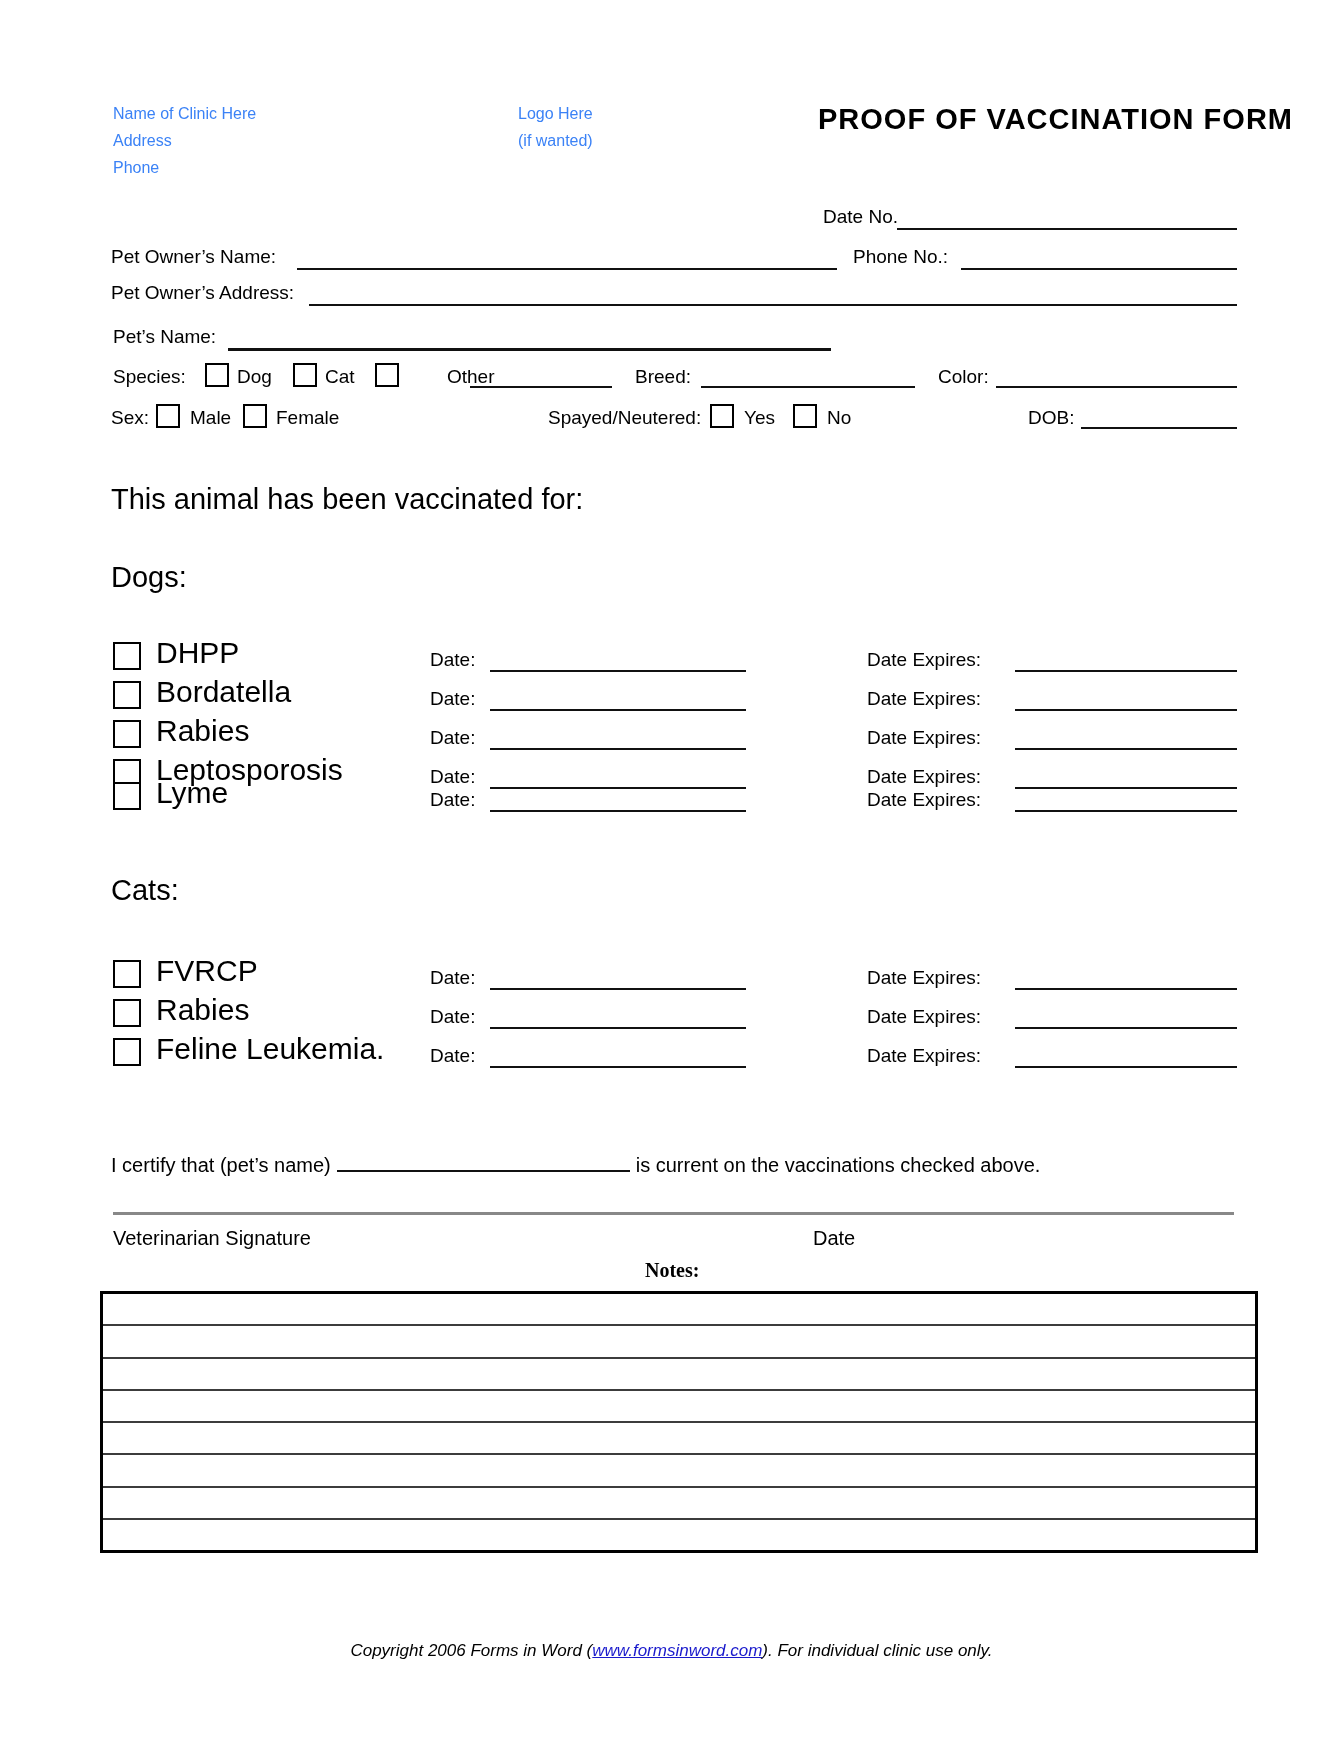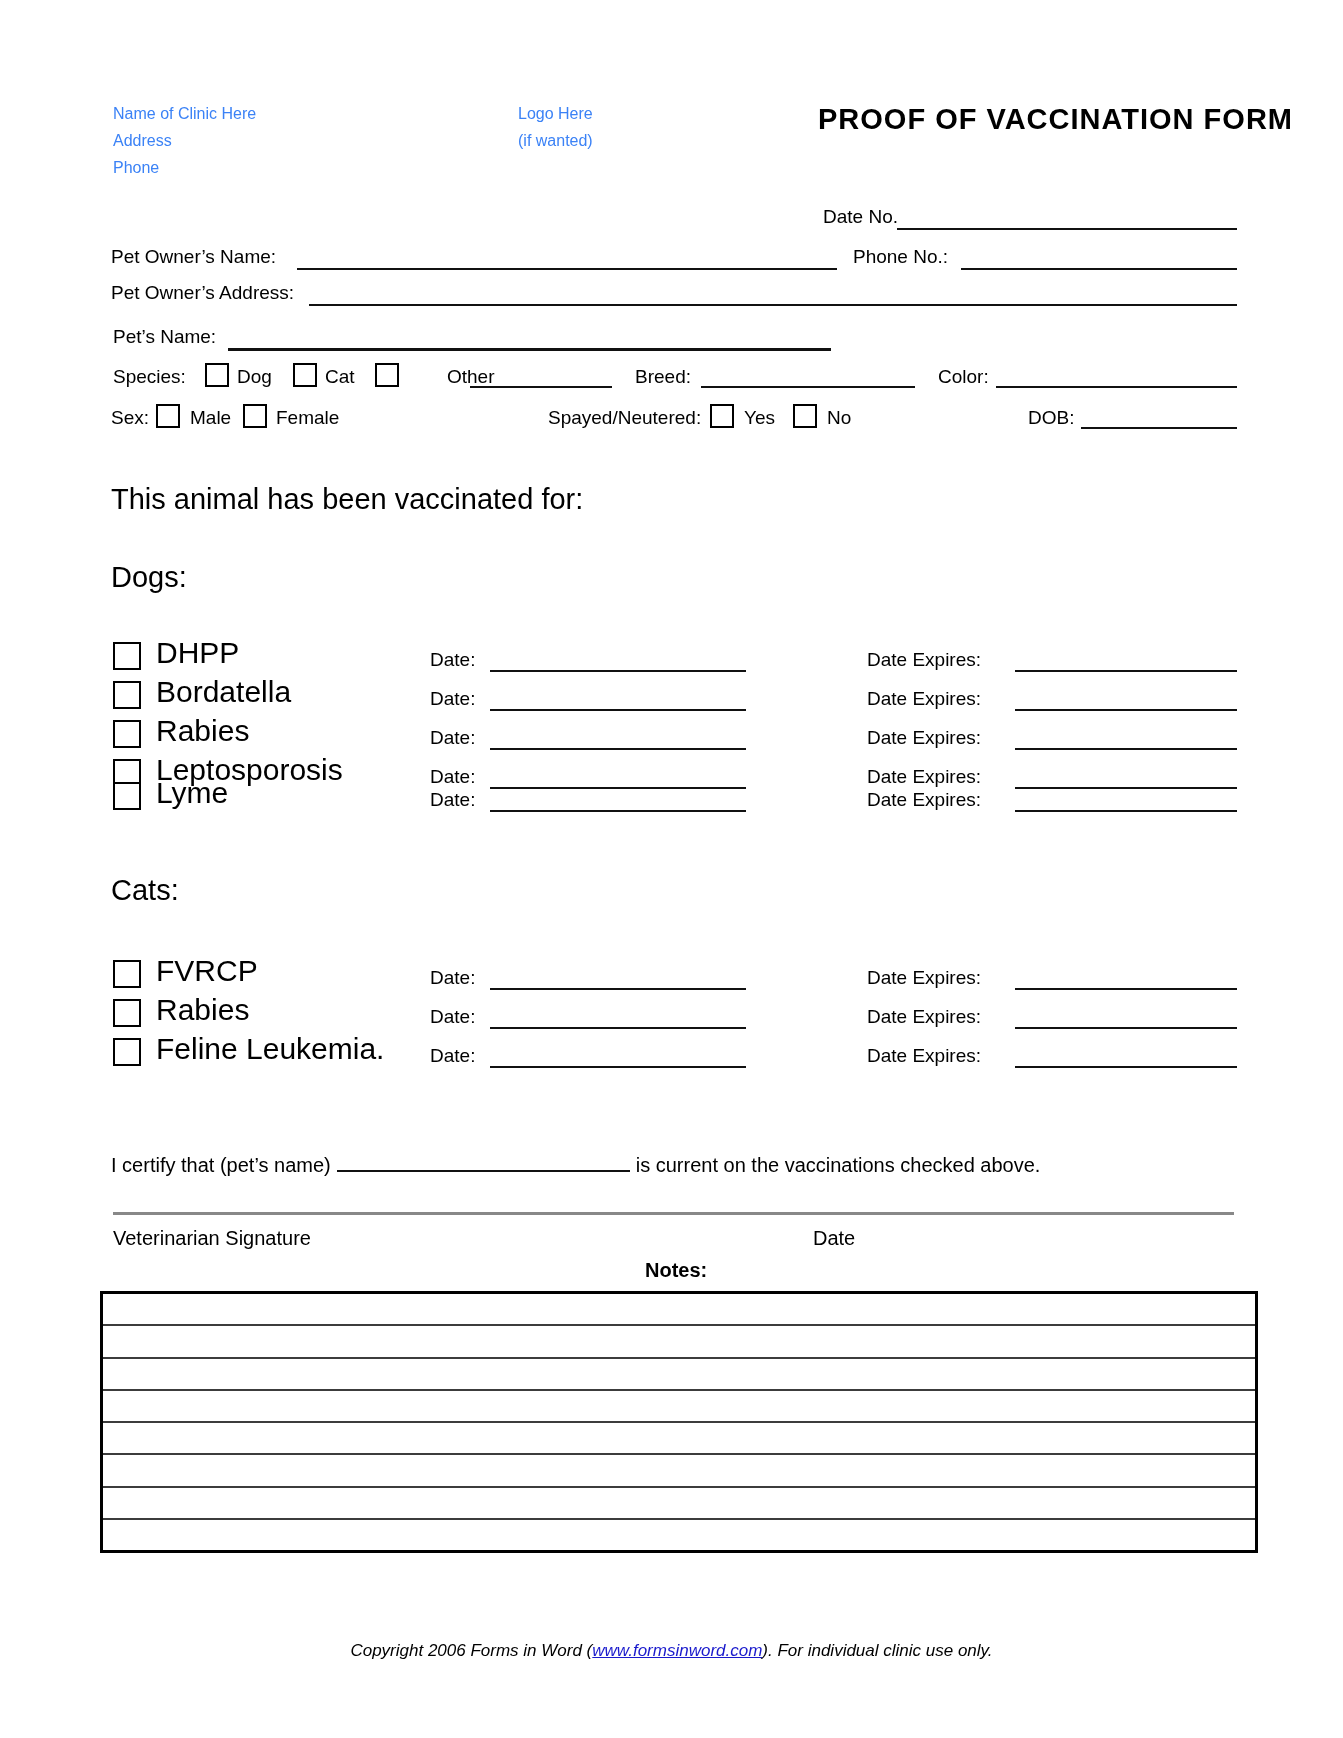--- a/index.html
+++ b/index.html
@@ -34,21 +34,21 @@
   .vrow .dlabel{position:absolute;left:430px;top:8px;font-size:19px;}
   .vrow .dline{position:absolute;left:490px;top:4px;width:256px;height:25px;border-bottom:2px solid #111;}
   .vrow .elabel{position:absolute;left:867px;top:8px;font-size:19px;}
   .vrow .eline{position:absolute;left:1015px;top:4px;width:222px;height:25px;border-bottom:2px solid #111;}
   
   .certify{font-size:20px;}
   .cert-line{display:inline-block;width:293px;height:20px;border-bottom:2px solid #111;margin:0 6px;vertical-align:baseline;}
   
   .sigline{position:absolute;left:113px;top:1212px;width:1121px;height:0;border-top:3px solid #888;}
   .sig-label{font-size:20px;}
-  .notes-label{font-size:20px;font-weight:bold;}
+  .notes-label{font-size:20px;font-weight:bold;font-family:Liberation Serif, serif;}
   
   .ntable{
     position:absolute;left:100px;top:1291px;width:1158px;height:262px;
     border:3px solid #000;box-sizing:border-box;
     display:flex;flex-direction:column;
   }
   .nrow{flex:1;border-bottom:2px solid #3c3c3c;}
   .nrow:last-child{border-bottom:none;}
   
   .footer{

